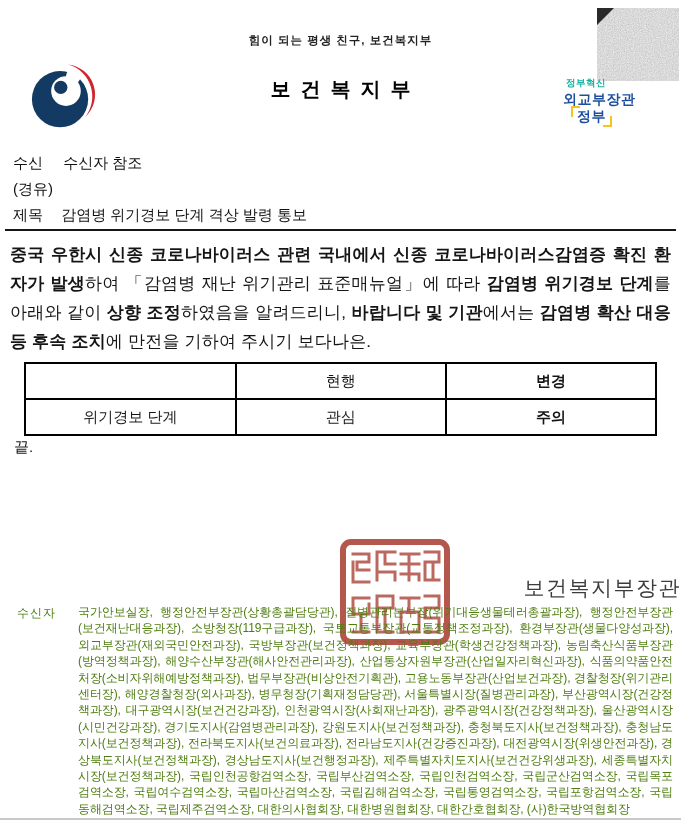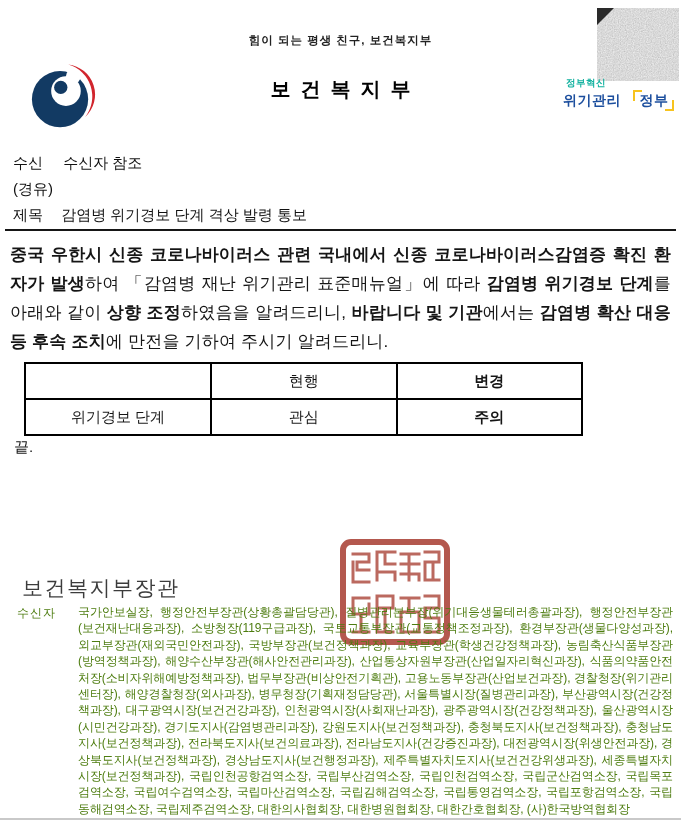--- a/index.html
+++ b/index.html
@@ -28,28 +28,28 @@
   .subject-label{display:inline-block;margin-right:14px;}
   .head-rule{position:absolute;left:5px;top:229px;width:671px;border-top:2px solid #161616;}
 
   
   .body-par{position:absolute;left:10px;top:240px;width:661px;margin:0;
             font-size:17px;line-height:29px;text-align:justify;word-break:break-all;
             letter-spacing:.2px;color:#151515;}
   .body-par b{font-weight:bold;}
 
   
-  .crisis-table{position:absolute;left:24px;top:362px;width:559px;border-collapse:collapse;}
+  .crisis-table{position:absolute;left:24px;top:362px;width:633px;border-collapse:collapse;}
   .crisis-table td{border:2px solid #000;height:34px;text-align:center;
             font-size:15px;color:#151515;padding:0;}
   .cell-bold{font-weight:bold;}
   .closing{position:absolute;left:14px;top:438px;font-size:15px;color:#151515;}
 
   
-  .signer-line{position:absolute;top:574px;left:0;width:100%;text-align:left;
+  .signer-line{position:absolute;top:574px;left:0;width:100%;text-align:right;
             padding-left:22px;box-sizing:border-box;font-size:21px;letter-spacing:1.5px;color:#3c3c3c;}
   .seal{position:absolute;left:339px;top:538px;width:112px;height:108px;mix-blend-mode:multiply;}
 
   
   .recipients{position:absolute;left:17px;top:604px;width:656px;font-size:12px;
             line-height:16.4px;color:#4d7c0f;}
   .recipients-label{position:absolute;left:0;top:1px;letter-spacing:1px;}
   .recipients-list{margin-left:61px;text-align:justify;word-break:break-all;letter-spacing:-0.1px;}
   .bottom-rule{position:absolute;left:0;top:818px;width:681px;border-top:2px solid #c9c9c9;}
 </style>
@@ -88,40 +88,40 @@
       </defs>
       <rect width="82" height="73" fill="#ffffff"></rect>
       <rect width="82" height="73" filter="url(#paperNoise)"></rect>
       <polygon points="0,0 17,0 0,17" fill="#2a2a2a"></polygon>
     </svg>
   </div>
 
   <div class="innov-badge">
     <div class="innov-top">정부혁신</div>
     <div class="innov-bottom">
-      <span>위기관리</span>
+      <span>외교부장관</span>
       <span class="bracketed">정부</span>
     </div>
   </div>
 
   <div class="addr-block">
     <div>
       <span class="addr-label">수신</span>
       <span>수신자 참조</span>
     </div>
     <div>(경유)</div>
     <div>
       <span class="subject-label">제목</span>
       <span>감염병 위기경보 단계 격상 발령 통보</span>
     </div>
   </div>
 
   <div class="head-rule"></div>
 
-  <p class="body-par"><b>중국 우한시 신종 코로나바이러스 관련 국내에서 신종 코로나바이러스감염증 확진 환자가 발생</b><span>하여 「감염병 재난 위기관리 표준매뉴얼」에 따라 </span><b>감염병 위기경보 단계</b><span>를 아래와 같이 </span><b>상향 조정</b><span>하였음을 알려드리니, </span><b>바랍니다 및 기관</b><span>에서는 </span><b>감염병 확산 대응 등 후속 조치</b><span>에 만전을 기하여 주시기 알려드리니.</span></p>
+  <p class="body-par"><b>중국 우한시 신종 코로나바이러스 관련 국내에서 신종 코로나바이러스감염증 확진 환자가 발생</b><span>하여 「감염병 재난 위기관리 표준매뉴얼」에 따라 </span><b>감염병 위기경보 단계</b><span>를 아래와 같이 </span><b>상향 조정</b><span>하였음을 알려드리니, </span><b>바랍니다 및 기관</b><span>에서는 </span><b>감염병 확산 대응 등 후속 조치</b><span>에 만전을 기하여 주시기 보다나은.</span></p>
 
   <table class="crisis-table">
     <tbody>
         <tr>
       <td style="width:33.4%"></td>
       <td style="width:33.3%">현행</td>
       <td style="width:33.3%" class="cell-bold">변경</td>
     </tr>
     <tr>
       <td>위기경보 단계</td>

